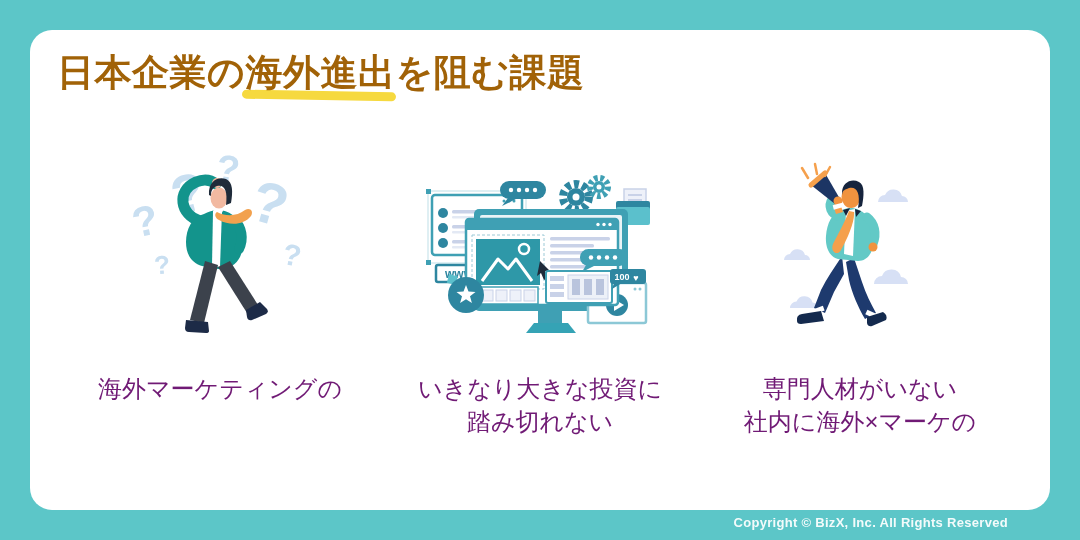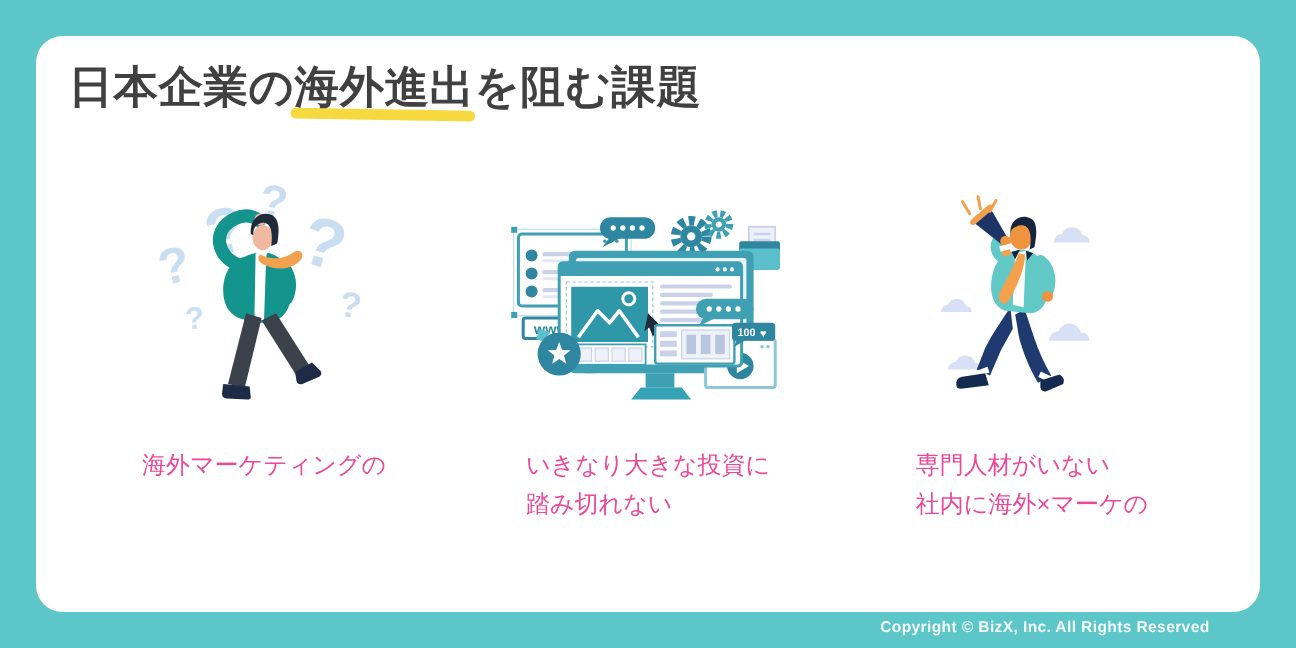--- a/index.html
+++ b/index.html
@@ -15,21 +15,21 @@
     left: 30px; top: 30px; right: 30px; bottom: 30px;
     background: #FFFFFF;
     border-radius: 22px;
   }
 
   .page-title {
     position: absolute;
     left: 27px; top: 18px;
     font-size: 37px;
     font-weight: 800;
-    color: #404040;
+    color: #a16207;
     letter-spacing: 0.5px;
     white-space: nowrap;
     z-index: 0;
   }
   .hl { position: relative; display: inline-block; }
   .hl::after {
     content: "";
     position: absolute;
     left: -3px; right: -1px;
     bottom: -2px;
@@ -52,23 +52,24 @@
     align-items: center;
   }
   .illo {
     height: 228px;
     display: flex;
     align-items: center;
     justify-content: center;
   }
   .caption {
     margin-top: 2px;
-    font-size: 20px;
+    font-size: 24px;
     line-height: 33px;
-    color: #ec4899;
+    text-align: center;
+    color: #701a75;
   }
 
   .copyright {
     position: absolute;
     right: 72px; bottom: 10px;
     font-size: 13px;
     color: rgba(255,255,255,0.93);
     letter-spacing: 0.3px;
     font-weight: bold;
   }

